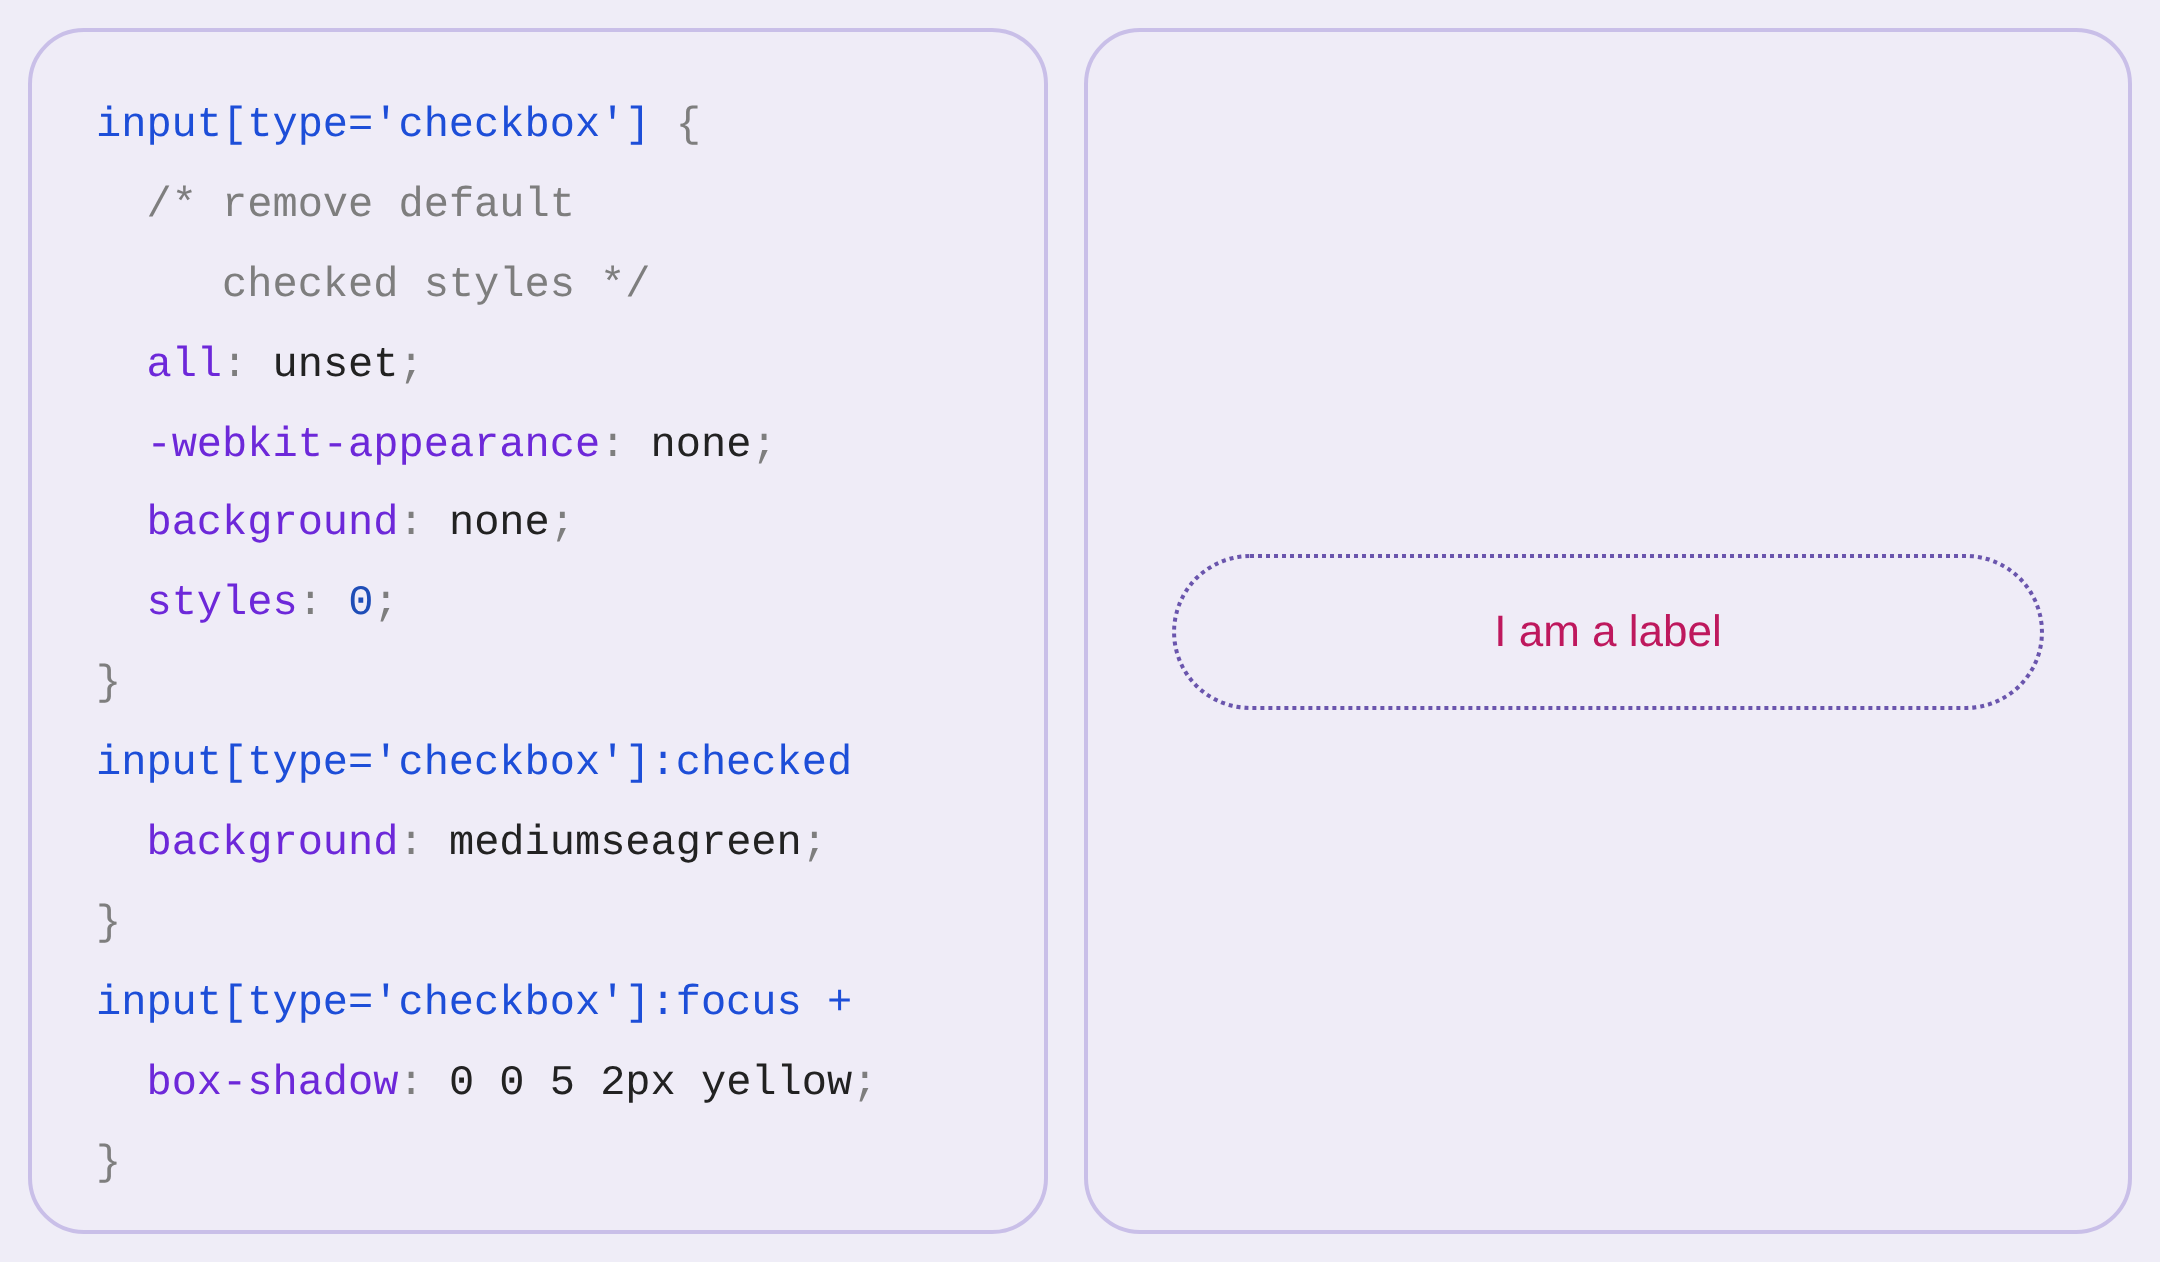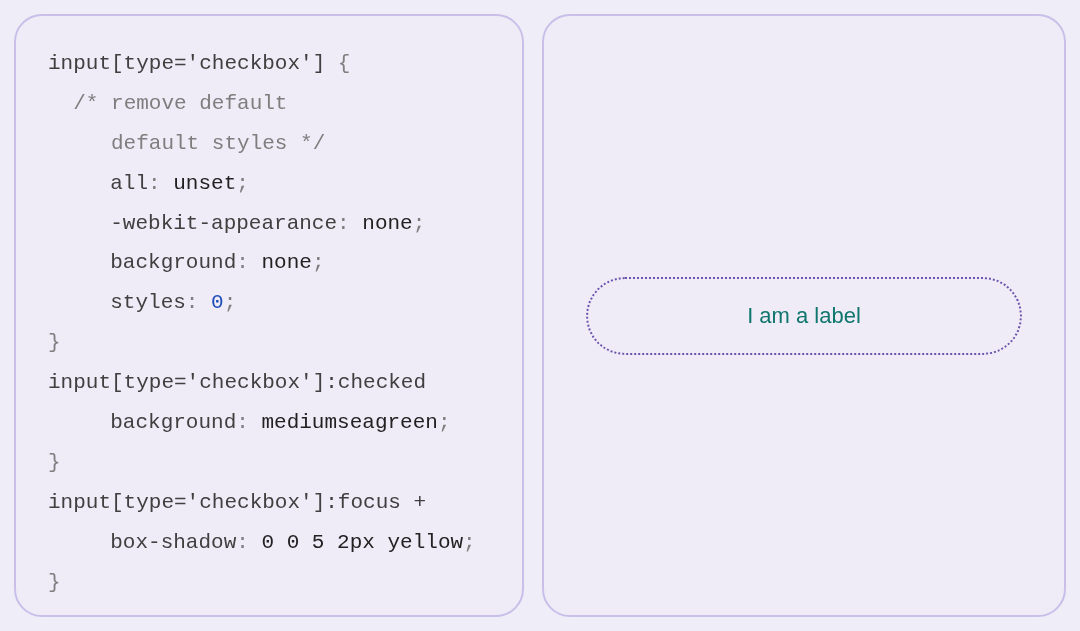--- a/index.html
+++ b/index.html
@@ -30,44 +30,44 @@
     padding: 0 42px;
   }
   pre {
     margin: 0;
     font-family: "SFMono-Regular", Consolas, "Liberation Mono", Menlo, monospace;
     font-size: 21px;
     line-height: 1.9;
     white-space: pre;
     color: #222;
   }
-  .tok-selector { color: #404040; }
+  .tok-selector { color: #1d4ed8; }
   .tok-comment  { color: #7e7e7e; margin-top: 12px; }
-  .tok-prop     { color: #404040; margin-left: 37px; }
+  .tok-prop     { color: #6d28d9; }
   .tok-punc     { color: #7e7e7e; }
   .tok-value    { color: #222; margin-top: 16px; }
   .tok-num      { color: #1e4db7; }
   .pill {
     width: 100%;
     border: 2px dotted #6a55ad;
     border-radius: 999px;
     padding: 24px 0;
     text-align: center;
     font-size: 22px;
-    color: #0f766e;
+    color: #be185d;
     background: #efecf7;
   }
 </style>
 </head>
 <body>
 
 <div class="panel code">
   <pre id="code"><span class="tok-selector">input[type='checkbox']</span><span class="tok-punc"> {</span>
 <span>  </span><span class="tok-comment">/* remove default</span>
-<span class="tok-comment">     default styles */</span>
+<span class="tok-comment">     checked styles */</span>
 <span>  </span><span class="tok-prop">all</span><span class="tok-punc">:</span><span class="tok-value"> unset</span><span class="tok-punc">;</span>
 <span>  </span><span class="tok-prop">-webkit-appearance</span><span class="tok-punc">:</span><span class="tok-value"> none</span><span class="tok-punc">;</span>
 <span>  </span><span class="tok-prop">background</span><span class="tok-punc">:</span><span class="tok-value"> none</span><span class="tok-punc">;</span>
 <span>  </span><span class="tok-prop">styles</span><span class="tok-punc">:</span><span> </span><span class="tok-num">0</span><span class="tok-punc">;</span>
 <span class="tok-punc">}</span>
 <span class="tok-selector">input[type='checkbox']:checked</span>
 <span>  </span><span class="tok-prop">background</span><span class="tok-punc">:</span><span class="tok-value"> mediumseagreen</span><span class="tok-punc">;</span>
 <span class="tok-punc">}</span>
 <span class="tok-selector">input[type='checkbox']:focus +</span>
 <span>  </span><span class="tok-prop">box-shadow</span><span class="tok-punc">:</span><span class="tok-value"> 0 0 5 2px yellow</span><span class="tok-punc">;</span>

